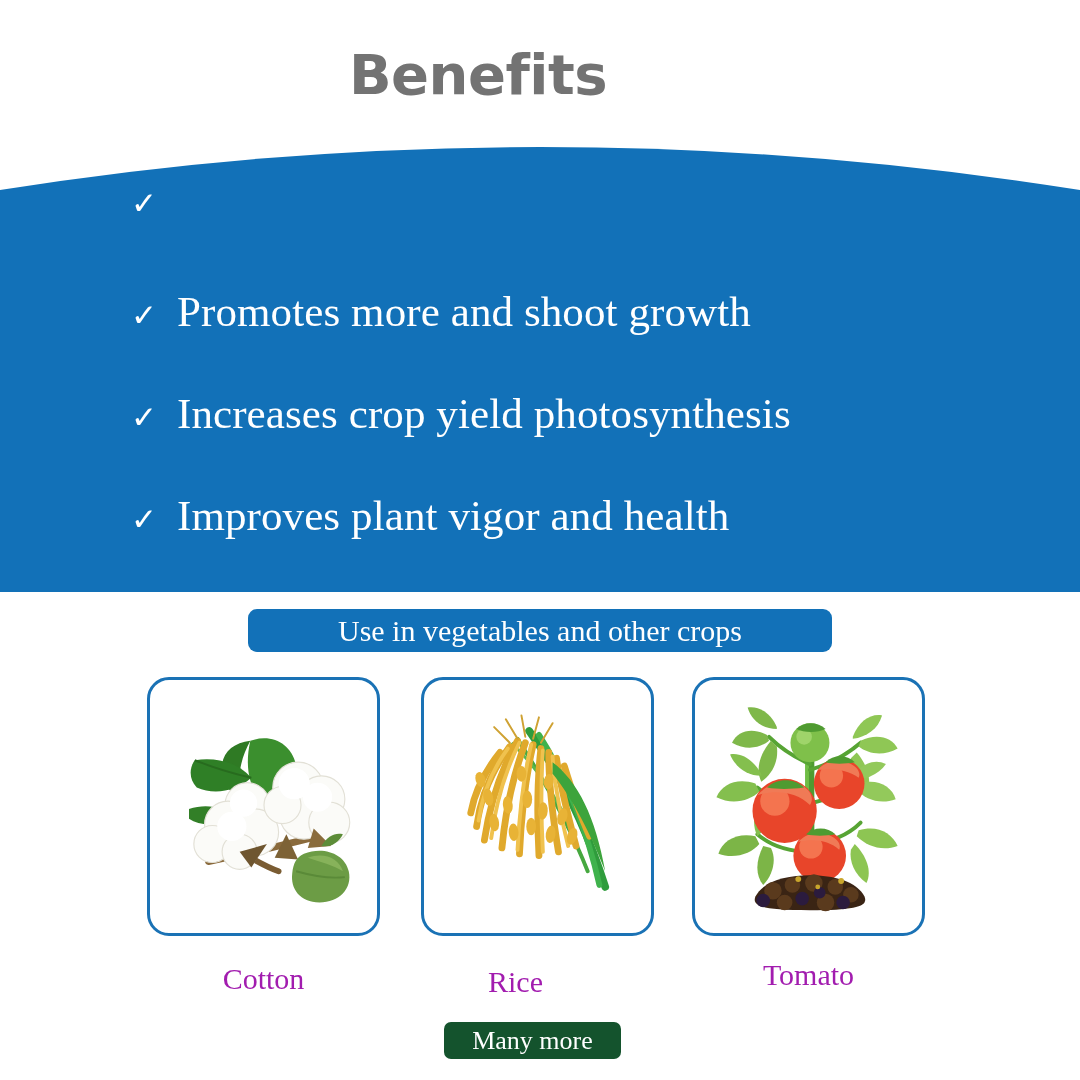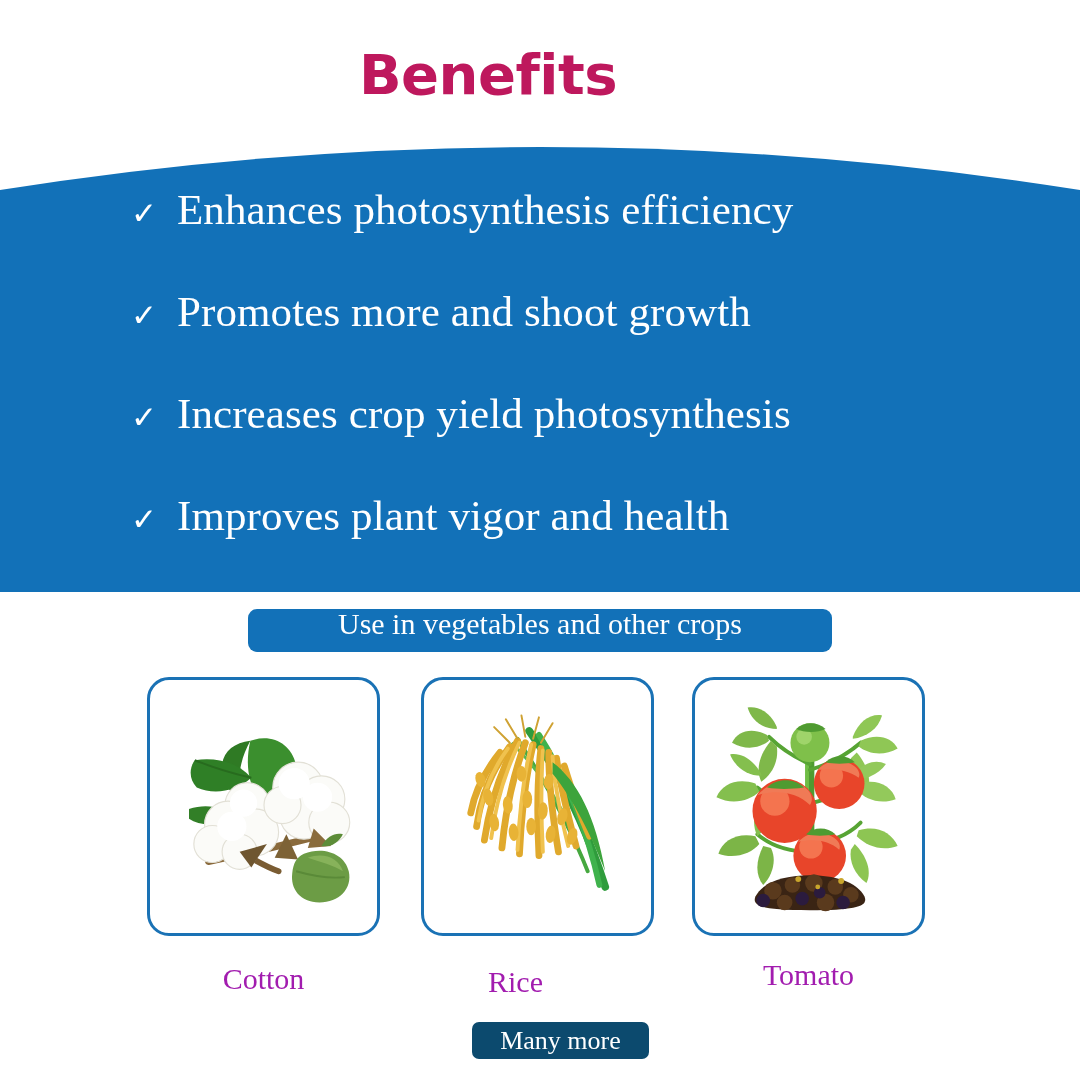--- a/index.html
+++ b/index.html
@@ -18,28 +18,28 @@
     width: 1080px;
     height: 1080px;
     background: #ffffff;
     overflow: hidden;
   }
 
   
   .title {
     position: absolute;
     top: 42px;
-    left: 18px;
+    left: 8px;
     width: 940px;
     text-align: center;
     font-family: "DejaVu Sans", sans-serif;
     font-weight: bold;
     font-size: 56px;
     letter-spacing: -0.5px;
-    color: #be185d;
+    color: #737373;
     z-index: 4;
   }
 
   
   .band {
     position: absolute;
     left: 0;
     top: 110px;
     width: 1080px;
     height: 482px;
@@ -82,20 +82,21 @@
   
   .usepill {
     position: absolute;
     left: 248px;
     top: 609px;
     width: 584px;
     height: 43px;
     background: #1271b8;
     border-radius: 9px;
     display: flex;
+    align-items: center;
     justify-content: center;
     z-index: 3;
   }
   .usepill-text {
     font-family: "Liberation Serif", serif;
     font-size: 30px;
     color: #ffffff;
     line-height: 1;
     white-space: nowrap;
   }
@@ -144,25 +145,25 @@
     color: #a21caf;
     line-height: 1.2;
   }
   .caption.c0 { left: 147px; top: 6px; }
   .caption.c1 { left: 399px; top: 9px; }
   .caption.c2 { left: 692px; top: 2px; }
 
   
   .morepill {
     position: absolute;
-    left: 472px;
+    left: 444px;
     top: 1022px;
     width: 177px;
     height: 37px;
-    background: #0c4a6e;
+    background: #14532d;
     border-radius: 7px;
     display: flex;
     align-items: center;
     justify-content: center;
     z-index: 3;
   }
   .morepill-text {
     font-family: "Liberation Serif", serif;
     font-size: 26px;
     color: #ffffff;
@@ -180,21 +181,20 @@
       <path d="M0,80 Q540,-6 1080,80 L1080,482 L0,482 Z" fill="#1271b8"></path>
     </svg>
   </div>
 
   <div class="title">Benefits</div>
 
   <div class="bullets">
 
     <div class="bullet-row">
       <span class="check">✓</span>
-      <span class="bullet-text">Enhances photosynthesis efficiency</span>
     </div>
 
     <div class="bullet-row">
       <span class="check">✓</span>
       <span class="bullet-text">Promotes more and shoot growth</span>
     </div>
 
     <div class="bullet-row">
       <span class="check">✓</span>
       <span class="bullet-text">Increases crop yield photosynthesis</span>

